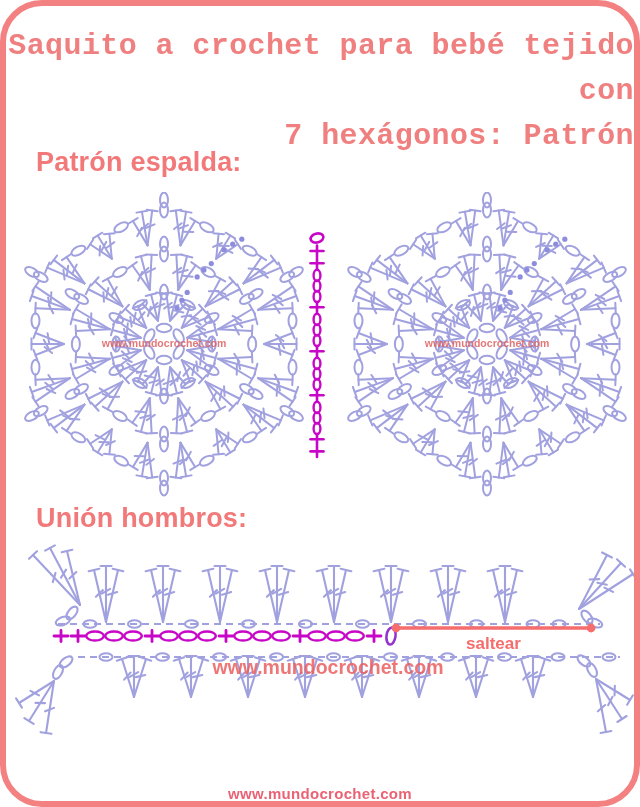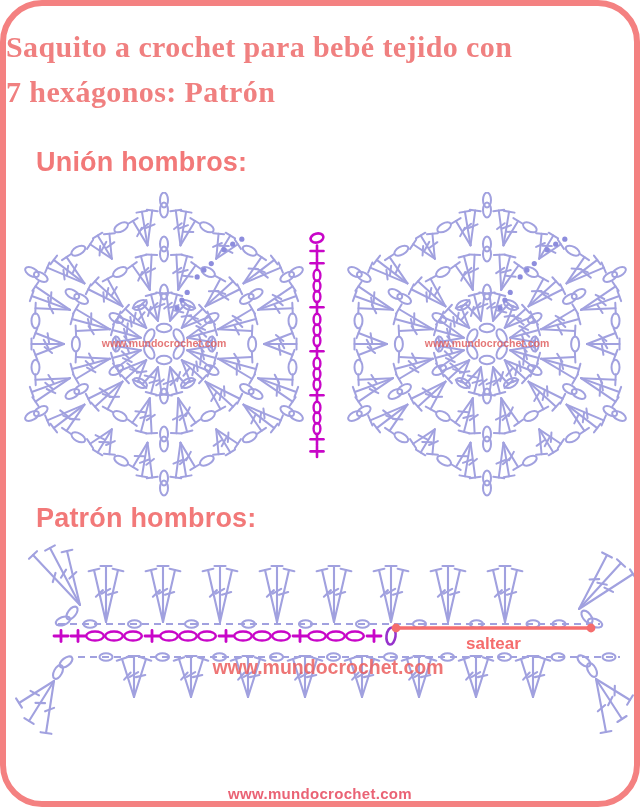--- a/index.html
+++ b/index.html
@@ -2,22 +2,22 @@
 <html><head>
 <meta charset="utf-8">
 <style>
   html,body{margin:0;padding:0;background:#ffffff;}
   .page{
     position:relative;width:640px;height:807px;box-sizing:border-box;
     border:6px solid #f48181;border-radius:42px;background:#fff;overflow:hidden;
     font-family:"Liberation Sans", sans-serif;
   }
   .title{
-    position:absolute;top:18px;left:0;width:100%;text-align:left;
-    font-family:Liberation Serif, serif;font-weight:bold;
+    position:absolute;top:18px;left:0;width:100%;text-align:right;
+    font-family:Liberation Mono, monospace;font-weight:bold;
     font-size:30px;line-height:45px;color:#f08080;letter-spacing:0.4px;
   }
   .h-sec{
     position:absolute;left:30px;font-size:27px;font-weight:bold;color:#f27979;
     letter-spacing:0.2px;
   }
   #h-espalda{top:141px;}
   #h-hombros{top:497px;}
   #svg-espalda{position:absolute;left:0;top:186px;}
   #svg-hombros{position:absolute;left:0;top:537px;}
@@ -29,21 +29,21 @@
 </head>
 <body>
 
 <div class="page">
 
   <h1 class="title" style="margin:0;font-size:30px;">
     <span>Saquito a crochet para bebé tejido con</span><br>
     <span>7 hexágonos: Patrón</span>
   </h1>
 
-  <div class="h-sec" id="h-espalda">Unión hombros:</div>
+  <div class="h-sec" id="h-espalda">Patrón espalda:</div>
 
   <svg id="svg-espalda" width="640" height="305" viewBox="0 0 640 305">
       <ellipse cx="158" cy="136" rx="7.5" ry="4.2" fill="none" stroke="#a1a1df" stroke-width="2" transform="rotate(0 158 136)"></ellipse>
       <ellipse cx="172.68779084818408" cy="144" rx="7.5" ry="4.2" fill="none" stroke="#a1a1df" stroke-width="2" transform="rotate(60 172.68779084818408 144)"></ellipse>
       <ellipse cx="172.68779084818408" cy="160" rx="7.5" ry="4.2" fill="none" stroke="#a1a1df" stroke-width="2" transform="rotate(120 172.68779084818408 160)"></ellipse>
       <ellipse cx="158" cy="168" rx="7.5" ry="4.2" fill="none" stroke="#a1a1df" stroke-width="2" transform="rotate(180 158 168)"></ellipse>
       <ellipse cx="143.31220915181592" cy="160" rx="7.5" ry="4.2" fill="none" stroke="#a1a1df" stroke-width="2" transform="rotate(240 143.31220915181592 160)"></ellipse>
       <ellipse cx="143.31220915181592" cy="144" rx="7.5" ry="4.2" fill="none" stroke="#a1a1df" stroke-width="2" transform="rotate(300 143.31220915181592 144)"></ellipse>
       <line x1="164.08881992737753" y1="128.7852143690283" x2="160.27379482754722" y2="101.23846797713809" stroke="#a1a1df" stroke-width="2" stroke-linecap="round"></line>
       <line x1="154.82579367585288" y1="101.99297672535589" x2="165.72179597924156" y2="100.48395922892028" stroke="#a1a1df" stroke-width="2" stroke-linecap="round"></line>
@@ -957,21 +957,21 @@
       <line x1="311" y1="197.69999999999996" x2="311" y2="208.69999999999996" stroke="#c806c8" stroke-width="2.6" stroke-linecap="round"></line>
       <ellipse cx="311" cy="215.39999999999995" rx="3.4" ry="5.6" fill="none" stroke="#c806c8" stroke-width="2.4" transform="rotate(0 311 215.39999999999995)"></ellipse>
       <ellipse cx="311" cy="225.99999999999994" rx="3.4" ry="5.6" fill="none" stroke="#c806c8" stroke-width="2.4" transform="rotate(0 311 225.99999999999994)"></ellipse>
       <ellipse cx="311" cy="236.59999999999994" rx="3.4" ry="5.6" fill="none" stroke="#c806c8" stroke-width="2.4" transform="rotate(0 311 236.59999999999994)"></ellipse>
       <line x1="304.5" y1="247.19999999999993" x2="317.5" y2="247.19999999999993" stroke="#c806c8" stroke-width="2.6" stroke-linecap="round"></line>
       <line x1="311" y1="241.69999999999993" x2="311" y2="252.69999999999993" stroke="#c806c8" stroke-width="2.6" stroke-linecap="round"></line>
       <line x1="304.5" y1="259.3999999999999" x2="317.5" y2="259.3999999999999" stroke="#c806c8" stroke-width="2.6" stroke-linecap="round"></line>
       <line x1="311" y1="253.89999999999992" x2="311" y2="264.8999999999999" stroke="#c806c8" stroke-width="2.6" stroke-linecap="round"></line>
     </svg>
 
-  <div class="h-sec" id="h-hombros">Patrón hombros:</div>
+  <div class="h-sec" id="h-hombros">Unión hombros:</div>
 
   <svg id="svg-hombros" width="640" height="212" viewBox="0 0 640 212">
       <line x1="52" y1="81" x2="594" y2="81" stroke="#a1a1df" stroke-width="2" stroke-dasharray="7 5"></line>
       <line x1="72" y1="114" x2="614" y2="114" stroke="#a1a1df" stroke-width="2" stroke-dasharray="7 5"></line>
       <ellipse cx="84" cy="81" rx="6.5" ry="3.8" fill="none" stroke="#a1a1df" stroke-width="2.1" transform="rotate(0 84 81)"></ellipse>
       <ellipse cx="128.5" cy="81" rx="6.5" ry="3.8" fill="none" stroke="#a1a1df" stroke-width="2.1" transform="rotate(0 128.5 81)"></ellipse>
       <ellipse cx="185.5" cy="81" rx="6.5" ry="3.8" fill="none" stroke="#a1a1df" stroke-width="2.1" transform="rotate(0 185.5 81)"></ellipse>
       <ellipse cx="242.5" cy="81" rx="6.5" ry="3.8" fill="none" stroke="#a1a1df" stroke-width="2.1" transform="rotate(0 242.5 81)"></ellipse>
       <ellipse cx="299.5" cy="81" rx="6.5" ry="3.8" fill="none" stroke="#a1a1df" stroke-width="2.1" transform="rotate(0 299.5 81)"></ellipse>
       <ellipse cx="356.5" cy="81" rx="6.5" ry="3.8" fill="none" stroke="#a1a1df" stroke-width="2.1" transform="rotate(0 356.5 81)"></ellipse>

